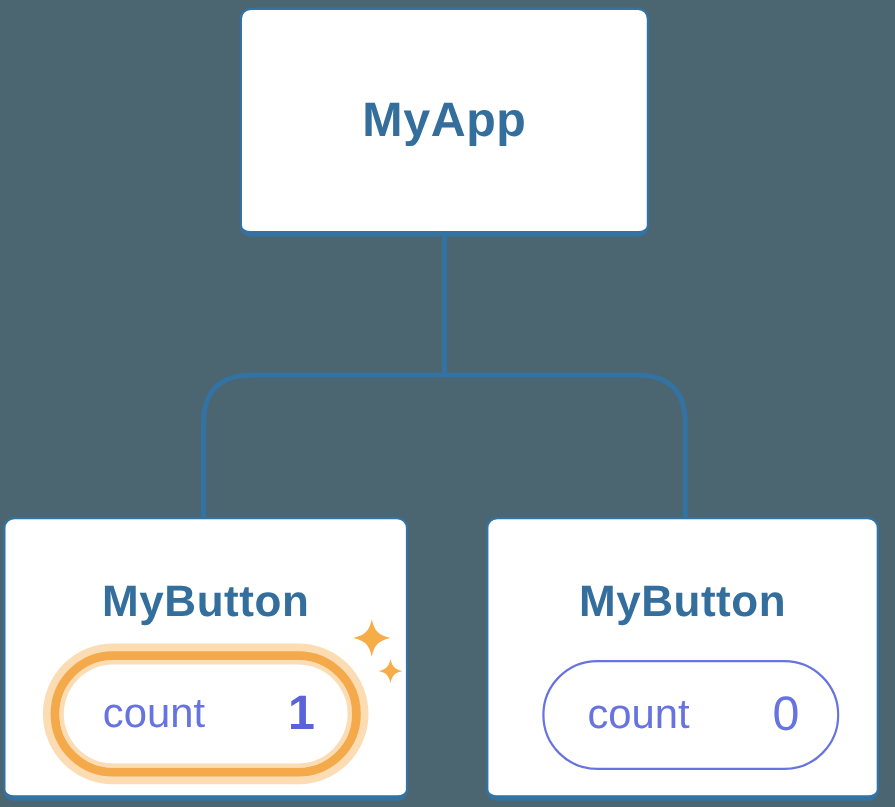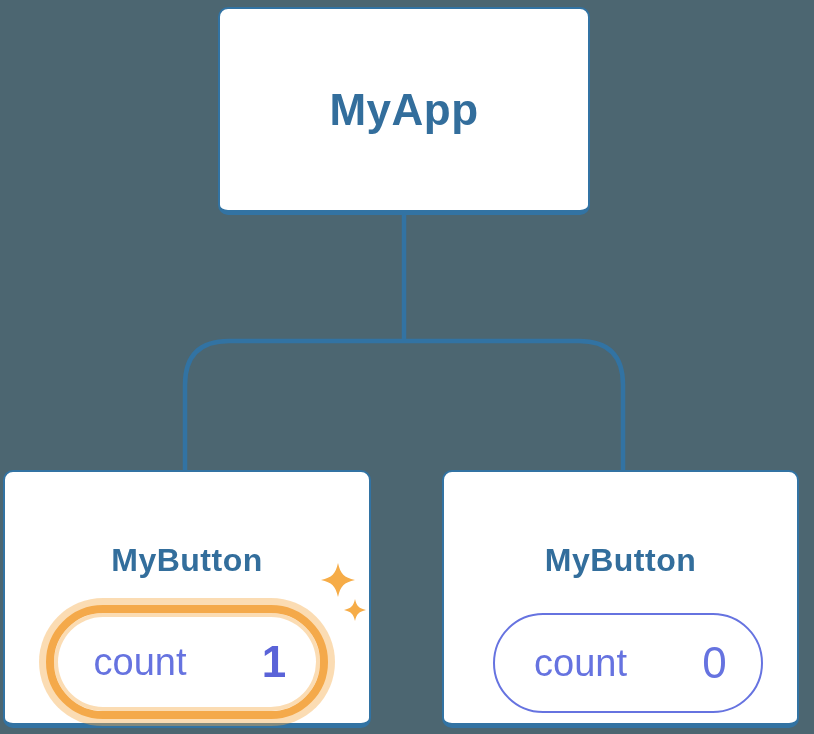--- a/index.html
+++ b/index.html
@@ -62,23 +62,23 @@
   }
 
   .node-child {
     top: 470px;
     width: 368px; height: 258px;
     display: flex;
     flex-direction: column;
     align-items: center;
   }
   .node-child .node-title {
-    font-size: 32px;
+    font-size: 40px;
     line-height: 48px;
-    margin-top: 64px;
+    margin-top: 51px;
   }
   .node-child-left  { left: 3px; }
   .node-child-right { left: 442px; width: 357px; }
 
   .pill {
     display: flex;
     align-items: center;
     background: var(--node-bg);
   }
   .pill-highlighted {

